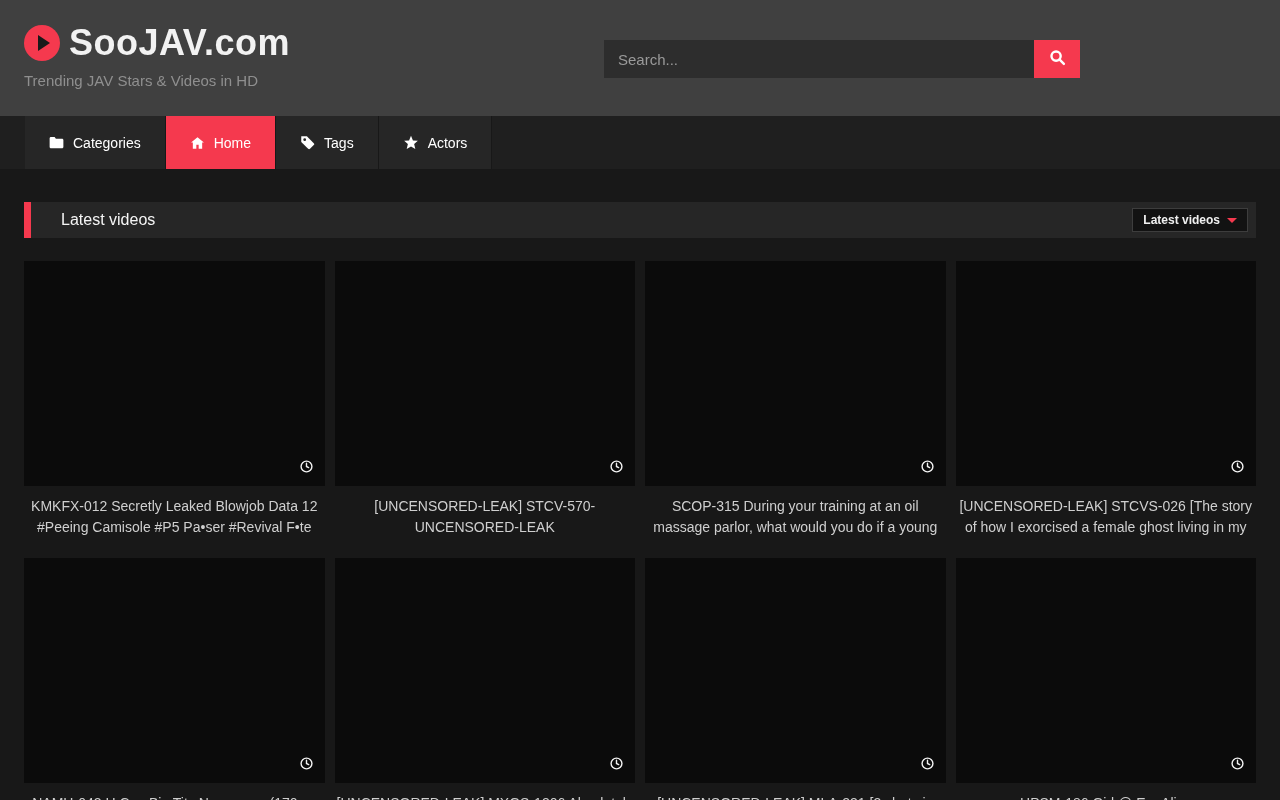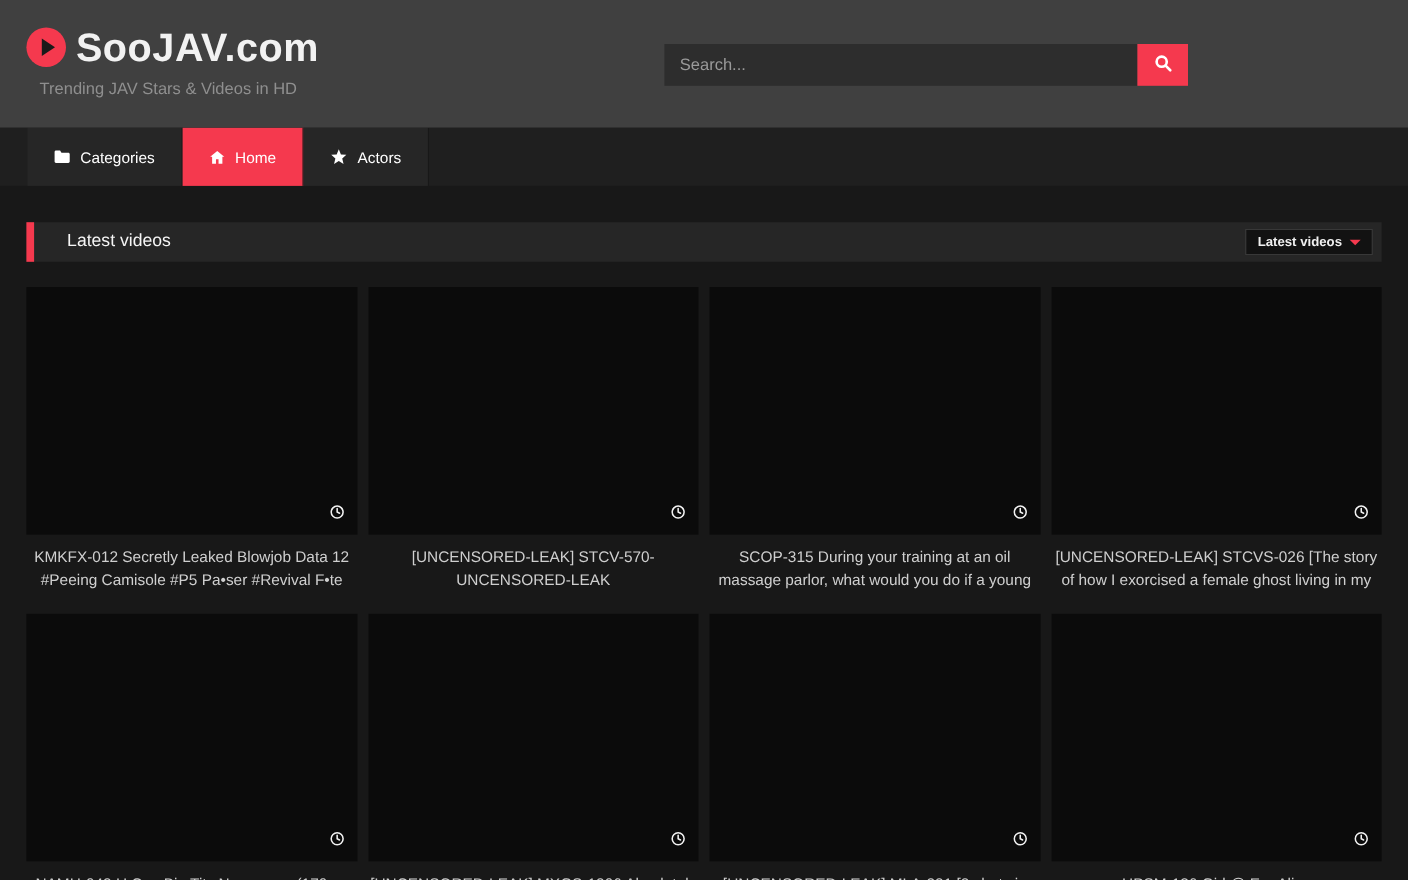--- a/index.html
+++ b/index.html
@@ -14,21 +14,21 @@
   .brand { position:absolute; left:24px; top:22px; display:flex; align-items:center; gap:9px; cursor:pointer; }
   .play-badge {
     width:36px; height:36px; border-radius:50%; background:#f5394e;
     position:relative; flex:0 0 auto;
   }
   .play-badge::after{
     content:""; position:absolute; left:14px; top:10px;
     border-left:12px solid #1a1a1a; border-top:8px solid transparent; border-bottom:8px solid transparent;
   }
   .logo-text { font-size:36px; font-weight:bold; color:#f2f2f2; letter-spacing:0.5px; }
-  .tagline { position:absolute; left:36px; top:72px; font-size:15px; color:#8f8f8f; }
+  .tagline { position:absolute; left:24px; top:72px; font-size:15px; color:#8f8f8f; }
   .search-form { position:absolute; left:604px; top:40px; display:flex; height:38px; }
   .search-input {
     width:430px; height:38px; background:#2d2d2d; border:none; outline:none;
     color:#ddd; font-size:15px; padding:0 14px; font-family:"Liberation Sans", sans-serif;
   }
   .search-input::placeholder { color:#9a9a9a; }
   .search-btn {
     width:46px; height:38px; background:#f5394e; border:none; cursor:pointer;
     display:flex; align-items:center; justify-content:center;
   }
@@ -112,20 +112,29 @@
   <div class="nav-item active">
     <span>
       <svg width="15" height="14" viewBox="0 0 24 24" fill="#fff">
         <path d="M12 2 L23 11 H20 V22 H14 V15 H10 V22 H4 V11 H1 Z"></path>
       </svg>
     </span>
     <span>Home</span>
   </div>
   <div class="nav-item">
     <span>
+      <svg width="15" height="15" viewBox="0 0 24 24" fill="#fff">
+        <path d="M2 2 H11 L22 13 C23 14 23 15 22 16 L16 22 C15 23 14 23 13 22 L2 11 Z"></path>
+        <circle cx="7.5" cy="7.5" r="2.2" fill="#262626"></circle>
+      </svg>
+    </span>
+    <span>Tags</span>
+  </div>
+  <div class="nav-item">
+    <span>
       <svg width="16" height="15" viewBox="0 0 24 24" fill="#fff">
         <path d="M12 1 L15.1 8.6 L23 9.2 L17 14.4 L18.9 22.5 L12 18.2 L5.1 22.5 L7 14.4 L1 9.2 L8.9 8.6 Z"></path>
       </svg>
     </span>
     <span>Actors</span>
   </div>
 </div>
 
 <div class="content">
 

